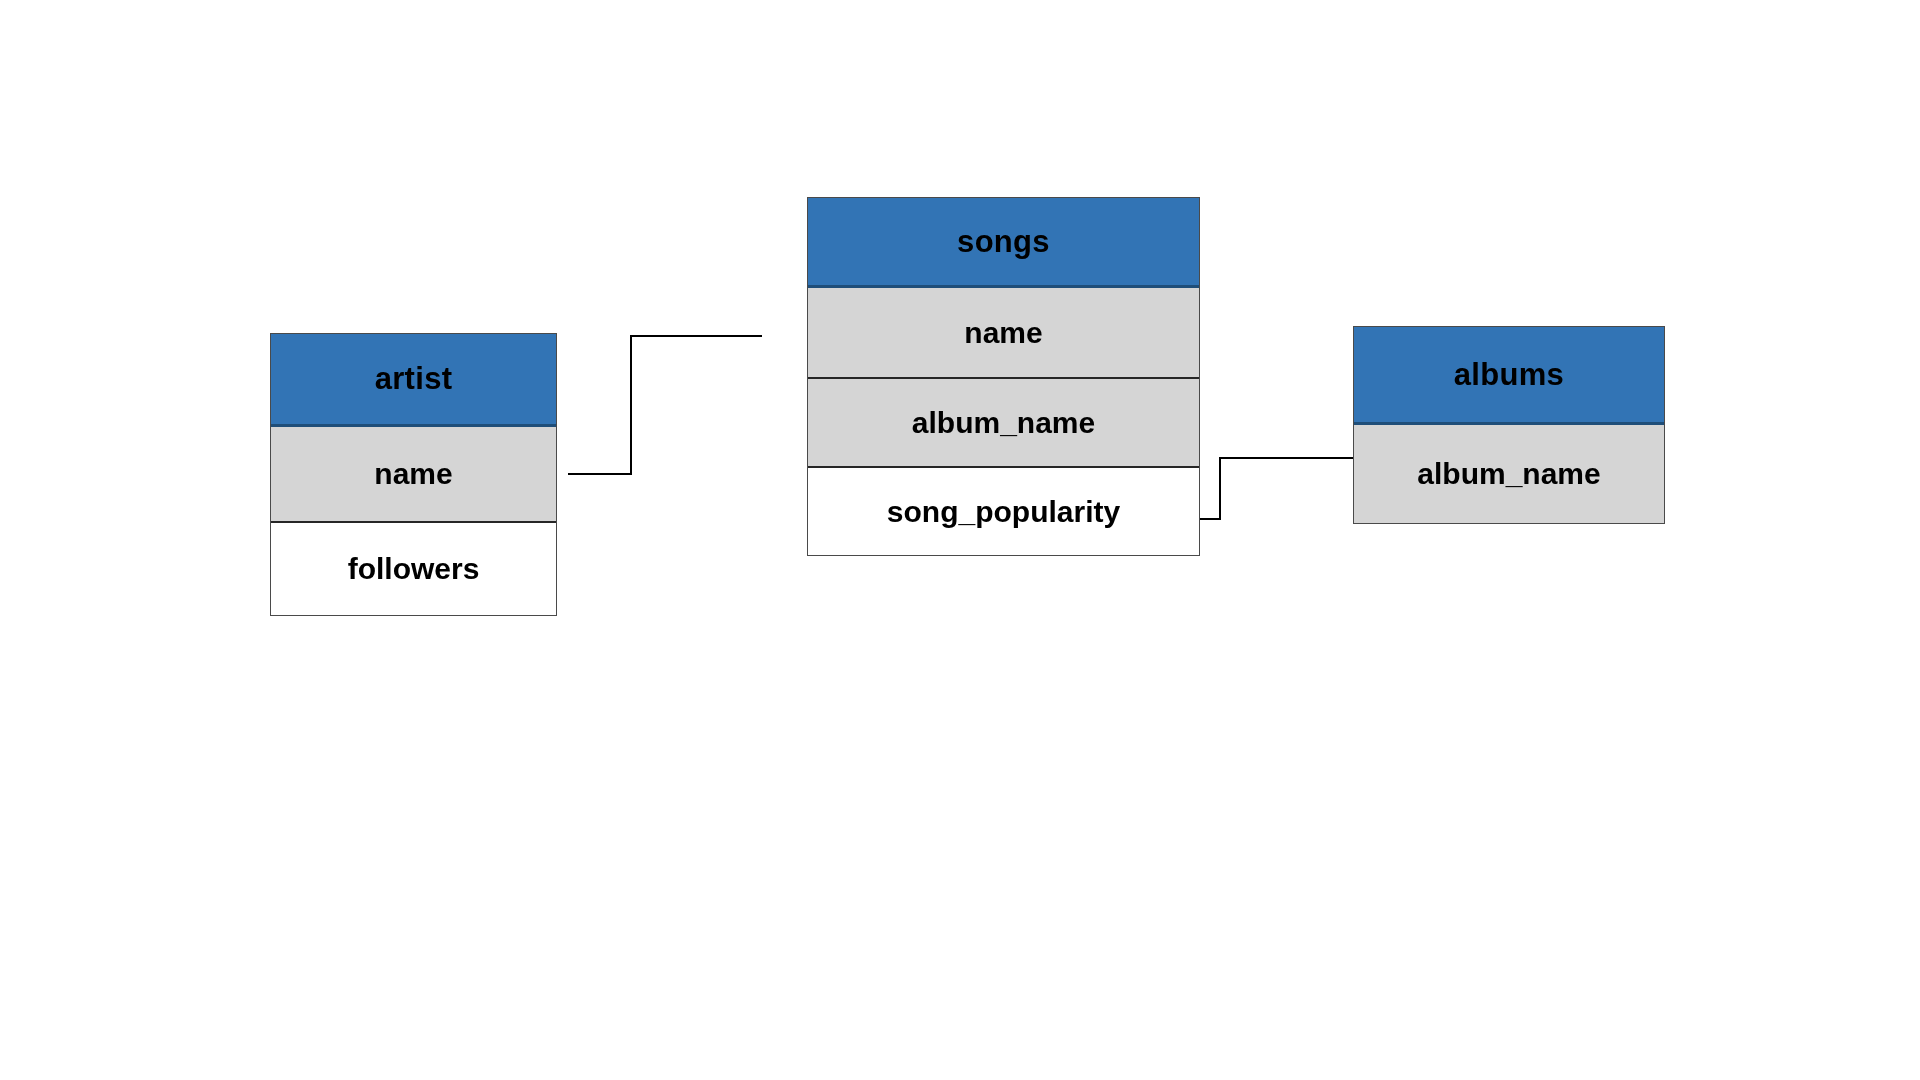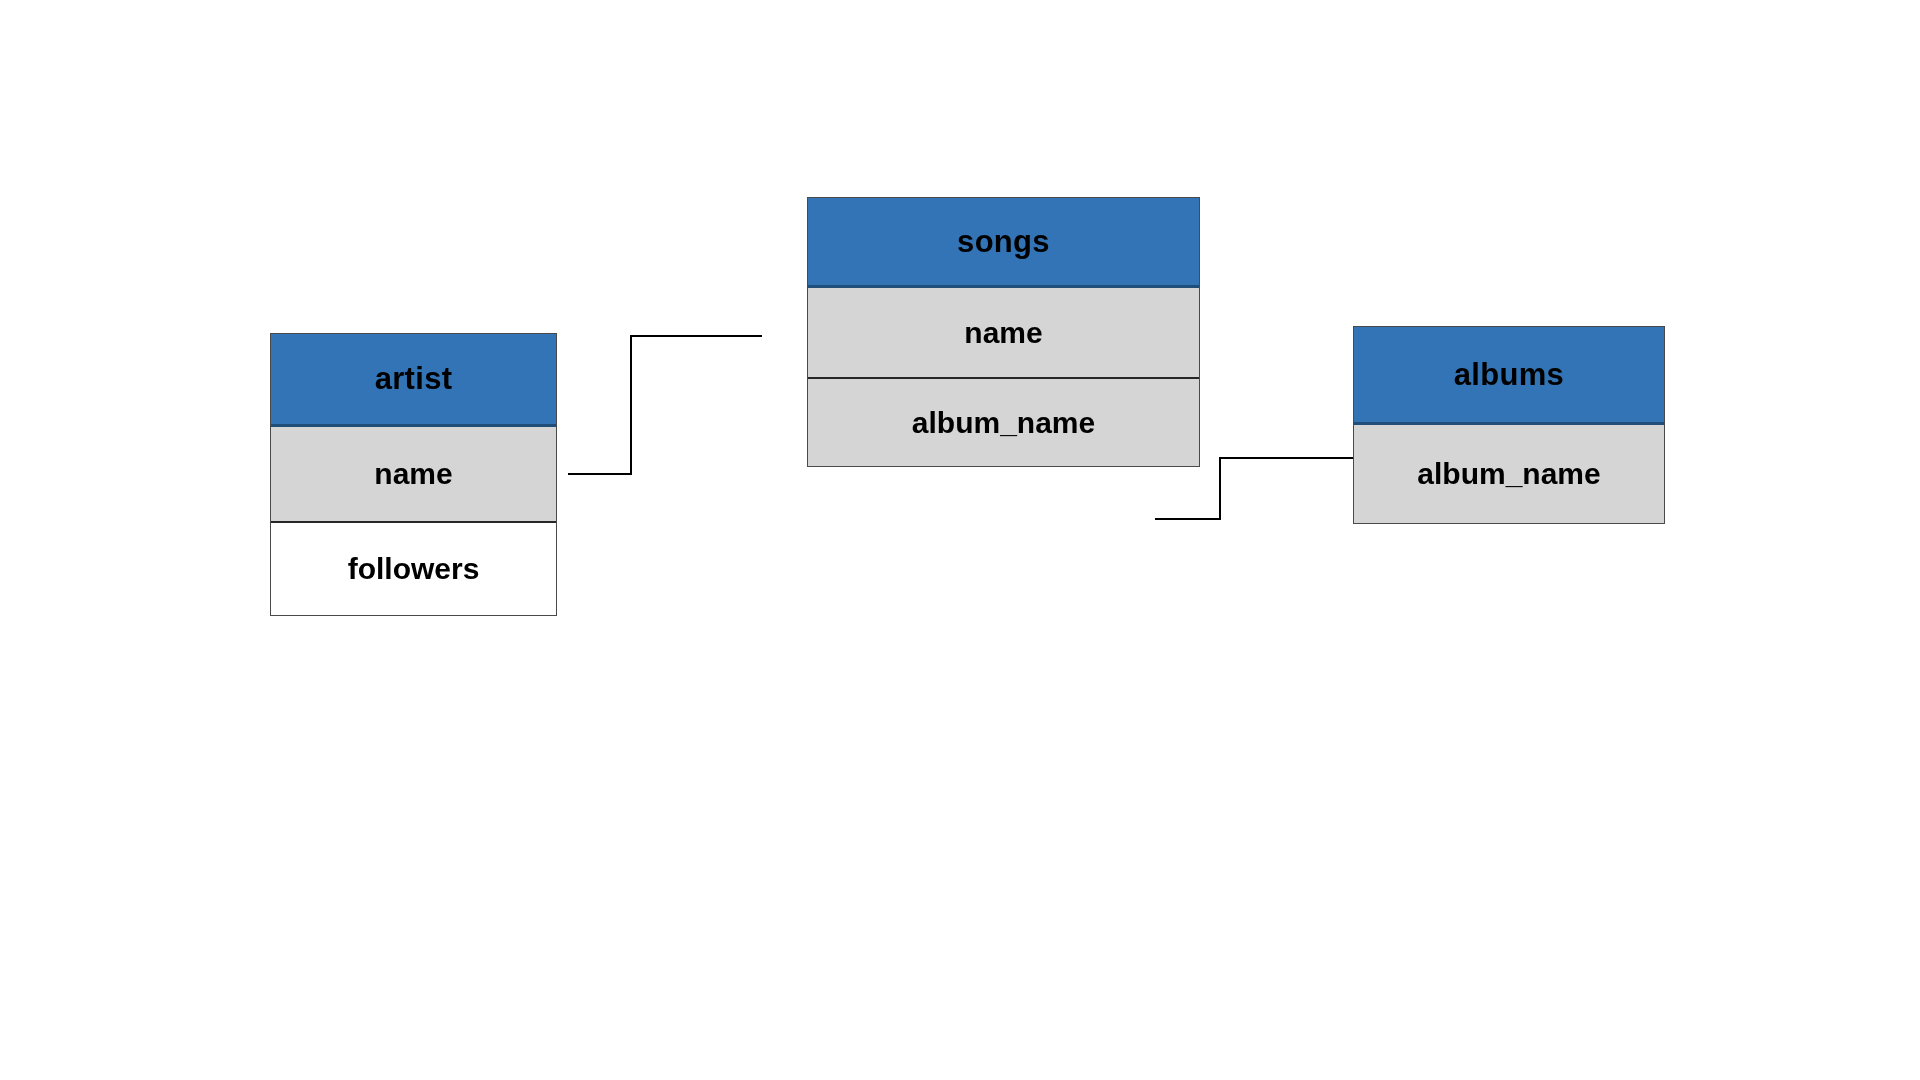--- a/index.html
+++ b/index.html
@@ -88,20 +88,23 @@
   <div class="er-table" style="left:762px; top:197px; width:393px;margin-left:45px;">
     <div class="thead" style="height:90px">
       <span>songs</span>
     </div>
     <div class="row alt" style="height:89px">
       <span>name</span>
     </div>
     <div class="row alt" style="height:89px">
       <span>album_name</span>
     </div>
+    <div class="row" style="height:89px">
+      <span>song_popularity</span>
+    </div>
   </div>
 
   <div class="er-table" style="left:1353px; top:326px; width:312px;">
     <div class="thead" style="height:98px">
       <span>albums</span>
     </div>
     <div class="row alt" style="height:98px">
       <span>album_name</span>
     </div>
   </div>

